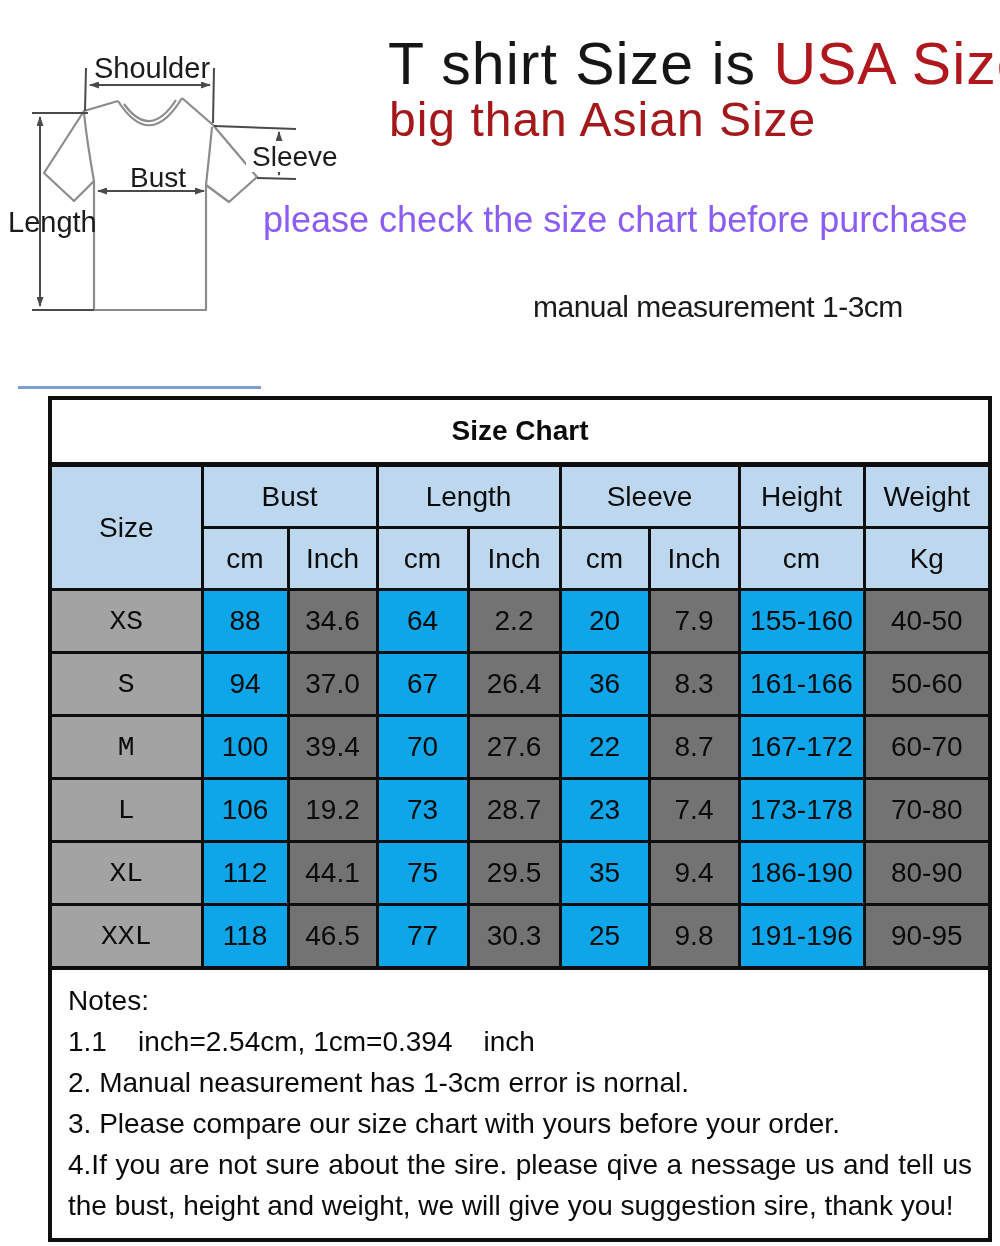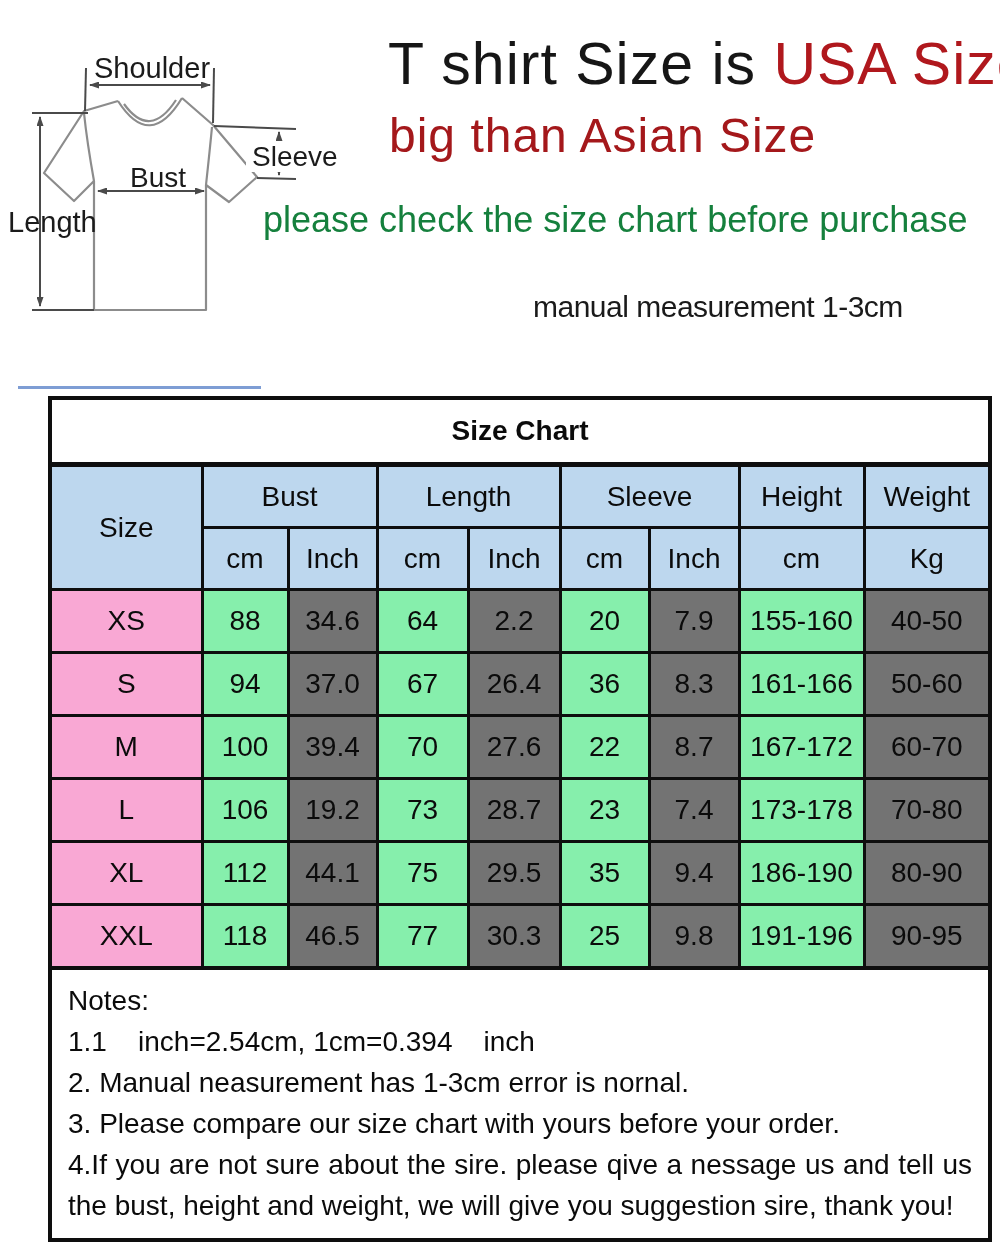--- a/index.html
+++ b/index.html
@@ -9,22 +9,22 @@
     font-family:"Liberation Sans", sans-serif;
     position:relative;
     overflow:hidden;
     color:#111;
   }
   .abs { position:absolute; }
 
   
   #intro-line1 { left:388px; top:30px; font-size:59px; letter-spacing:1px; color:#161616; white-space:nowrap;text-align:right; }
   #intro-line1 .red { color:#B0181D; }
-  #intro-line2 { left:389px; top:108px; font-size:48px; letter-spacing:1px; color:#A4181B; white-space:nowrap; }
-  #intro-line3 { left:263px; top:199px; font-size:36px; color:#15803d; white-space:nowrap; }
+  #intro-line2 { left:389px; top:92px; font-size:48px; letter-spacing:1px; color:#A4181B; white-space:nowrap; }
+  #intro-line3 { left:263px; top:199px; font-size:36px; color:#8b5cf6; white-space:nowrap; }
   #intro-line4 { left:518px; top:290px; font-size:30px; color:#1a1a1a; white-space:nowrap; letter-spacing:-0.5px;margin-left:15px; }
 
   
   .divider { left:18px; top:386px; width:243px; height:3px; background:#7E9DD4; }
 
   
   table#size-chart {
     position:absolute; left:48px; top:396px;
     width:940px;
     border-collapse:collapse; table-layout:fixed;
@@ -38,23 +38,23 @@
     overflow:hidden;
   }
   .title-cell {
     height:62px;
     font-size:38px; font-weight:bold;
     color:#FB0007;
     background:#ffffff;
     border-bottom:5px solid #0e0e0e !important;
   }
   .c-head  { background:#BDD7EE; }
-  .c-size  { background:#f9a8d4; }
+  .c-size  { background:#a3a3a3;font-family:Liberation Mono, monospace; }
   .c-blue  { background:#737373; }
-  .c-white { background:#86efac; }
+  .c-white { background:#0ea5e9; }
   tr.hrow td  { height:59px; }
   tr.drow td  { height:60px; }
   .notes-cell {
     text-align:left !important;
     background:#ffffff;
     border-top:4px solid #0e0e0e !important;
     padding:10px 16px 12px 16px !important;
     font-size:27px;
     line-height:41px;
   }

